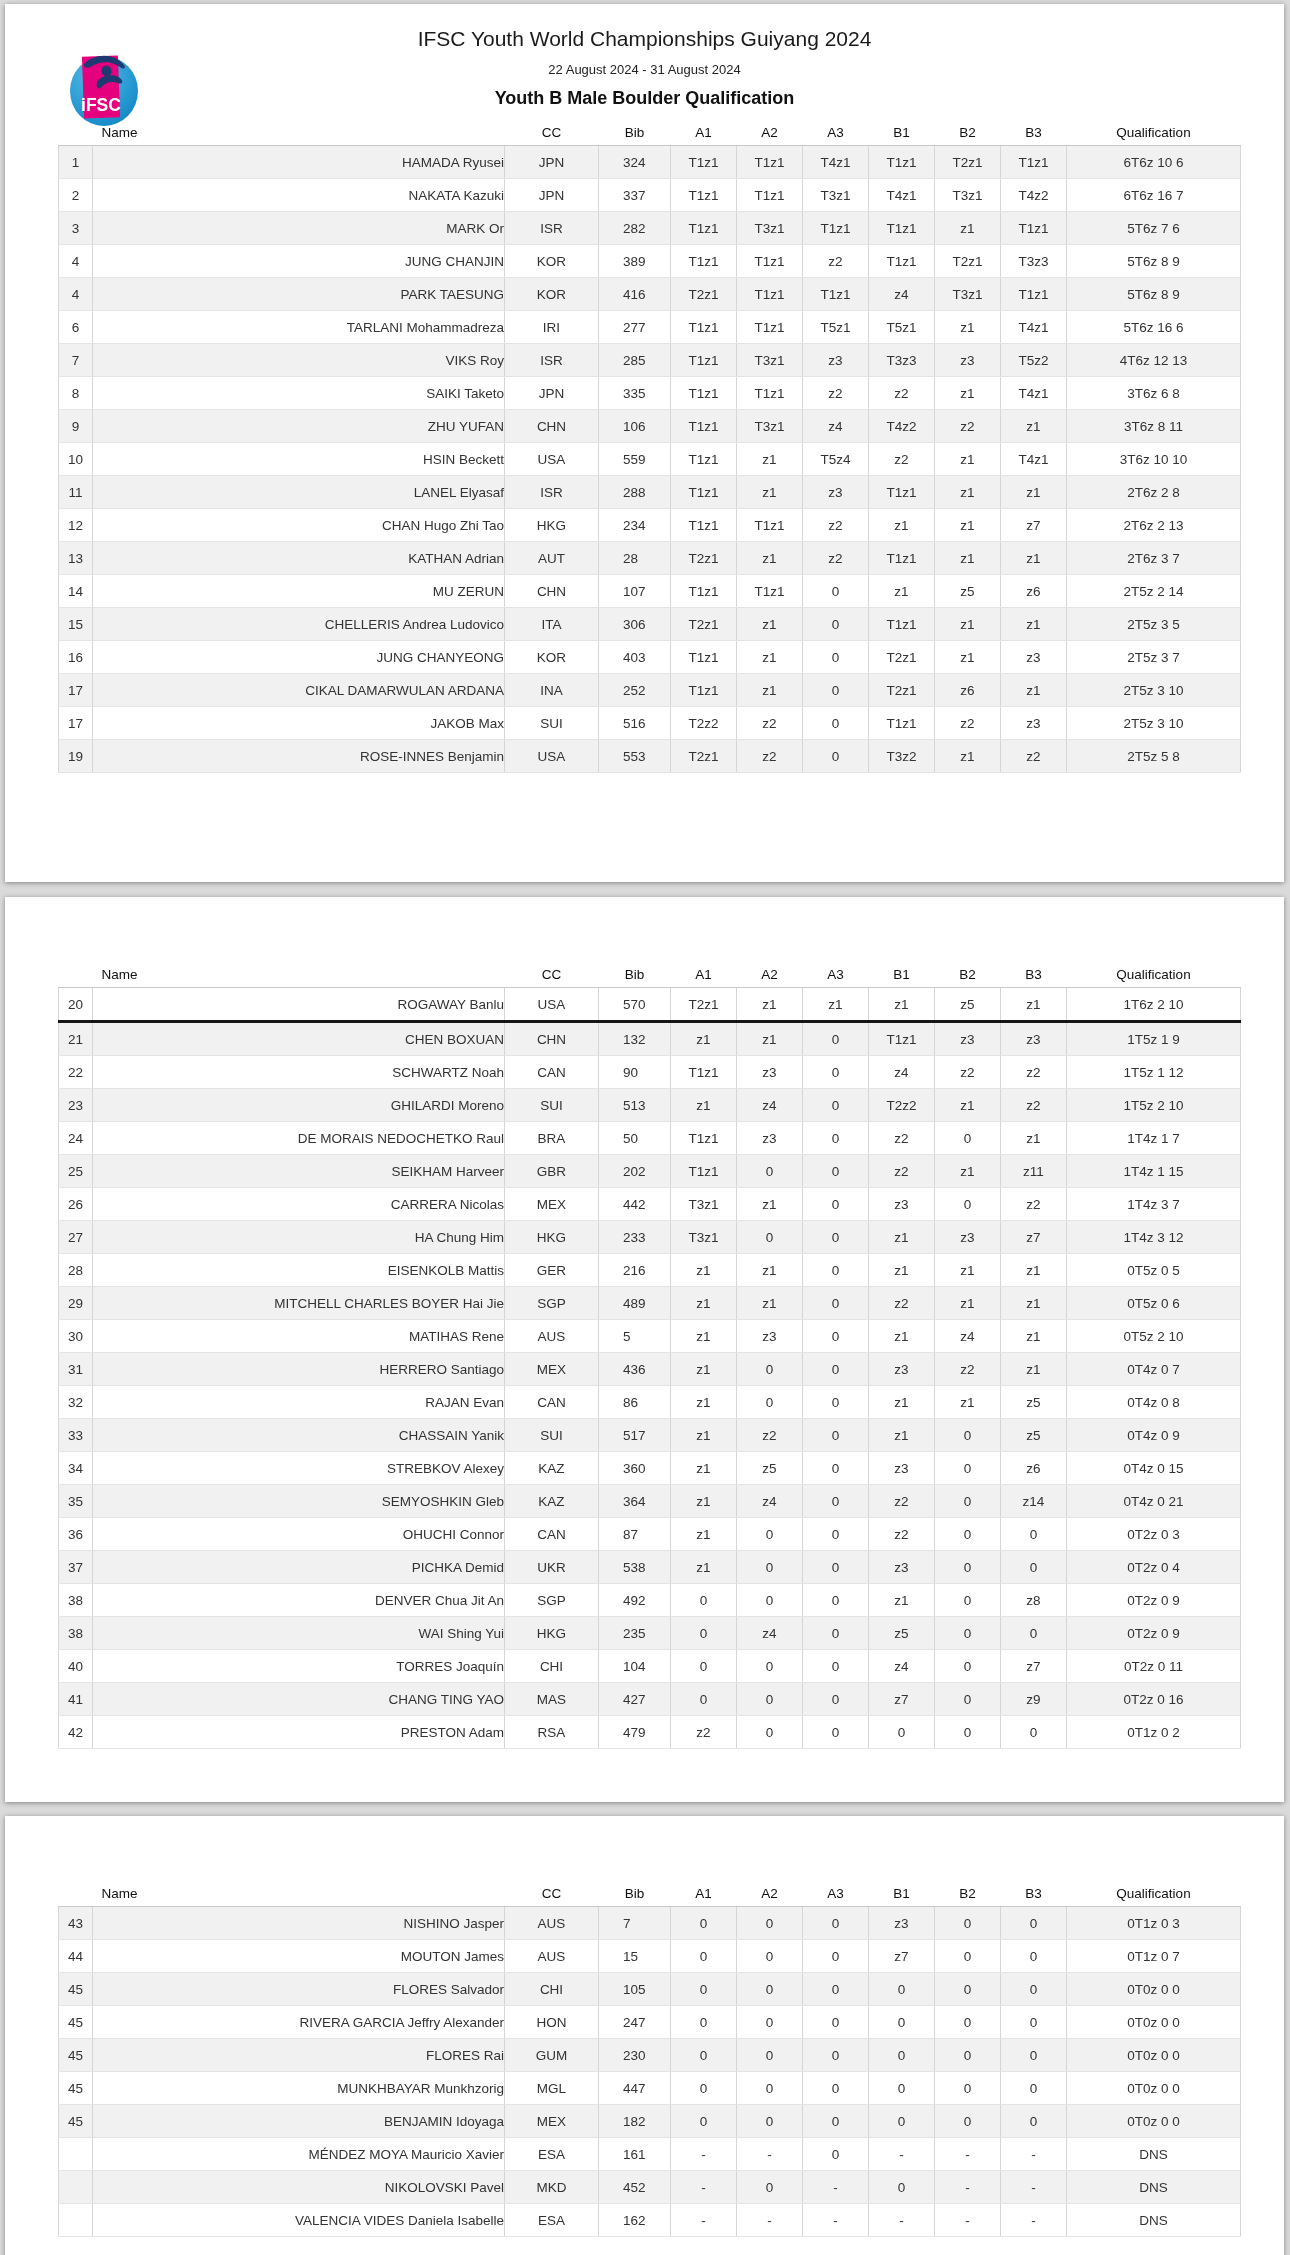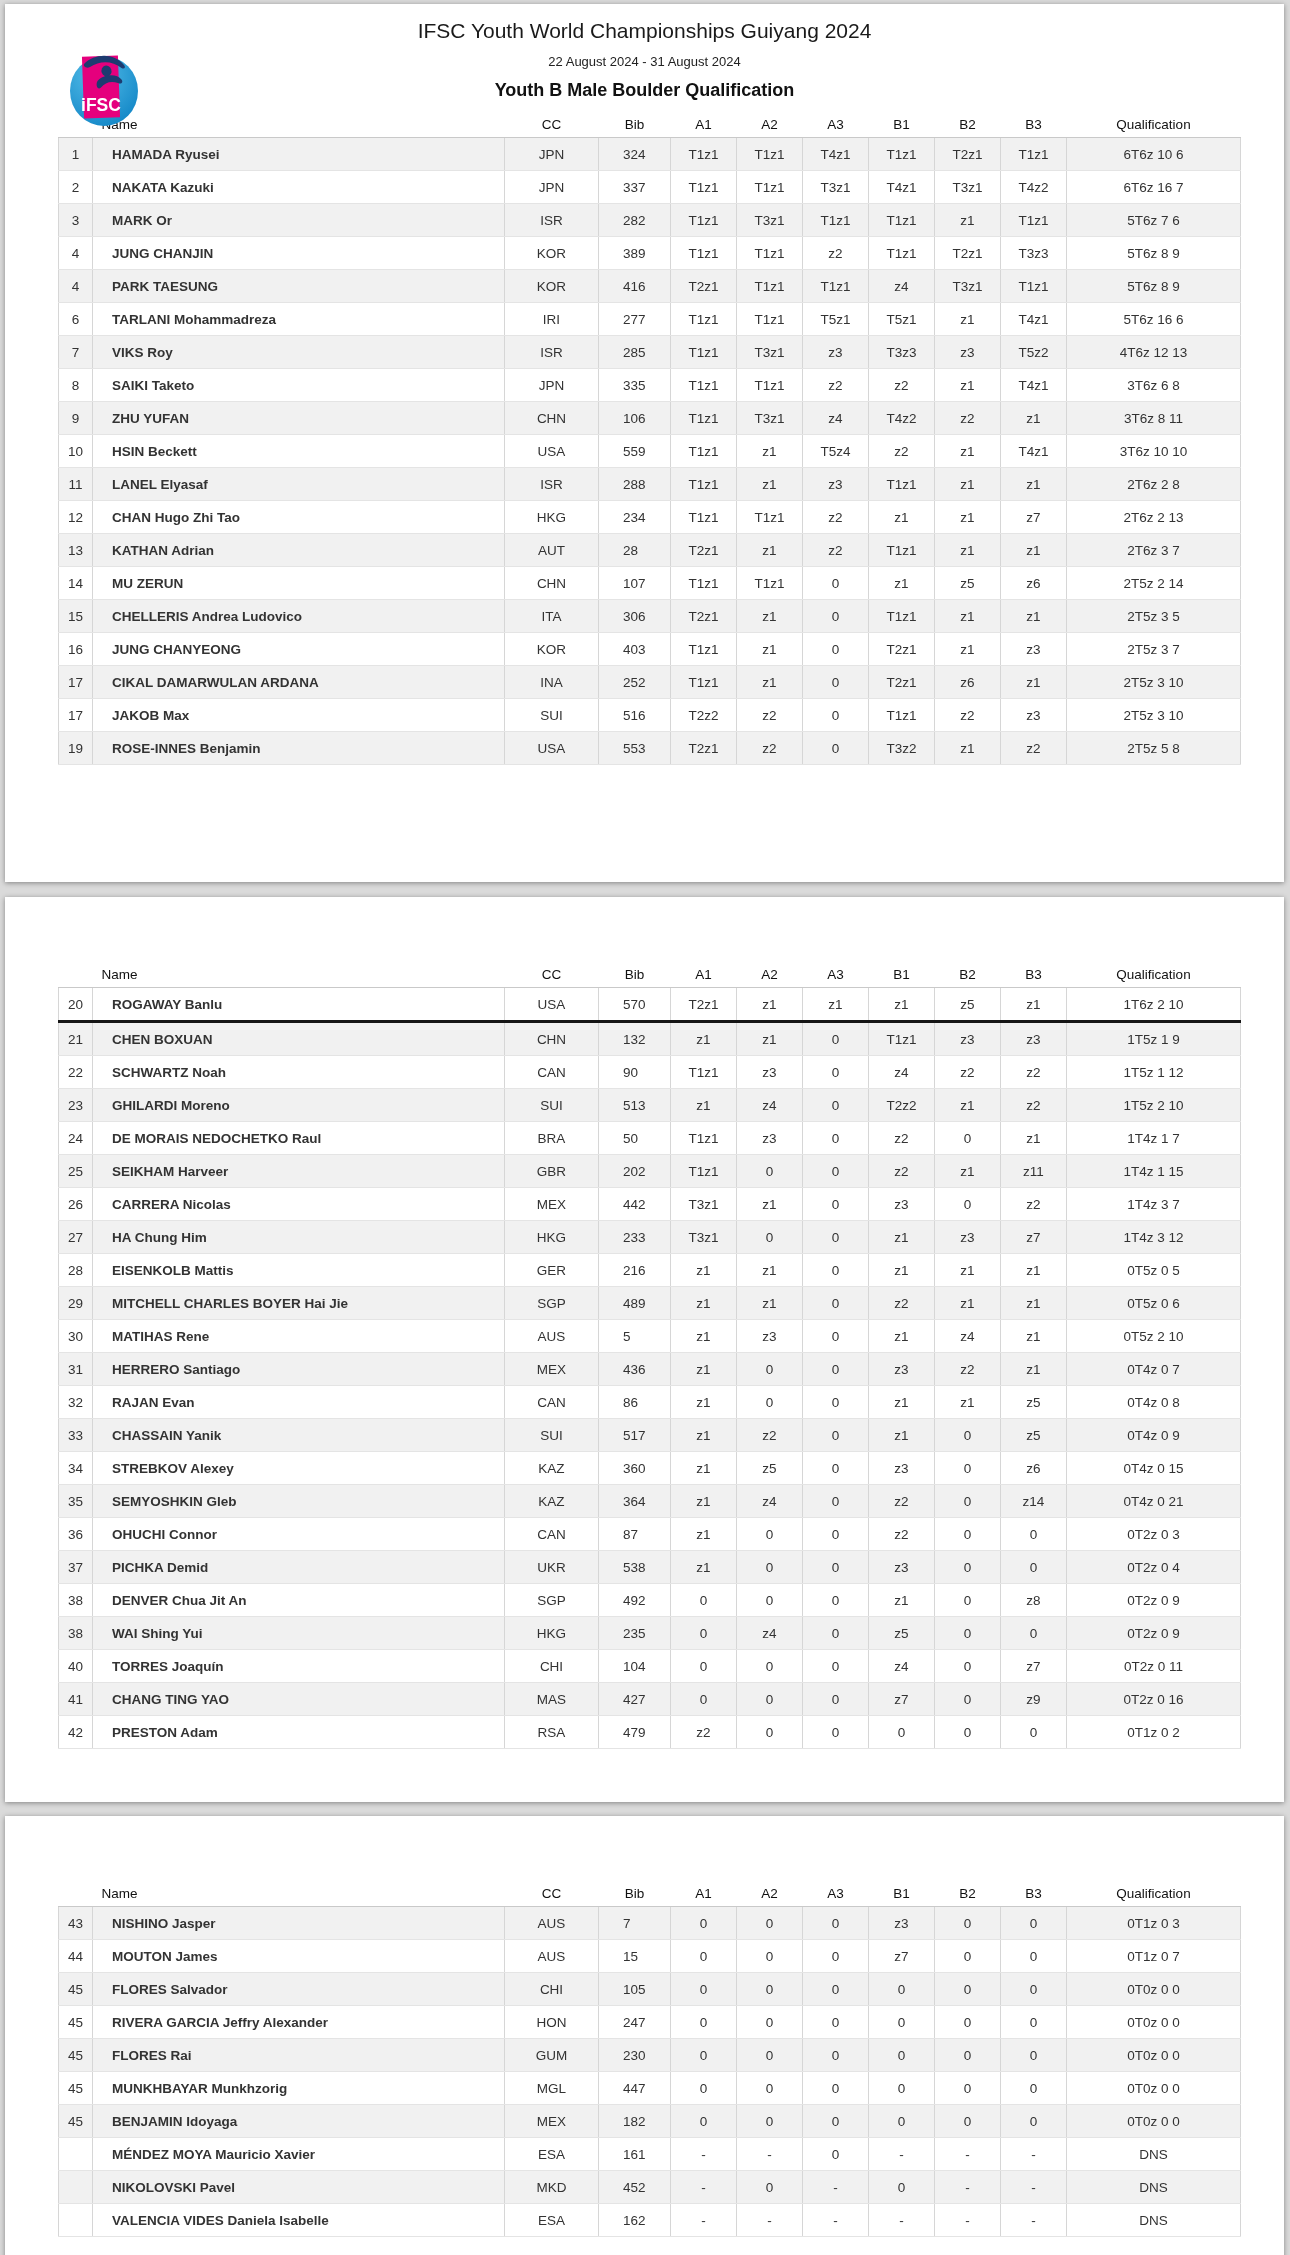--- a/index.html
+++ b/index.html
@@ -15,21 +15,21 @@
     background:#ffffff;
     box-shadow:0 1px 5px rgba(0,0,0,0.40);
     position:relative;
     box-sizing:border-box;
   }
   #page1{height:878px;margin-top:4px;margin-bottom:15px;}
   #page2{height:905px;margin-bottom:14px;padding-top:52px;}
   #page3{height:640px;padding-top:52px;}
 
   
-  .doc-head{text-align:center;padding-top:14px;}
+  .doc-head{text-align:center;padding-top:22px;}
   .doc-title{font-size:21px;line-height:26px;color:#1a1a1a;}
   .doc-dates{font-size:13px;line-height:16px;margin-top:10px;color:#222;}
   .doc-event{font-size:18px;line-height:18px;margin-top:11px;font-weight:bold;color:#111;}
   .doc-result{font-size:15px;line-height:18px;margin-top:10px;font-weight:bold;color:#111;}
 
   .logo{position:absolute;left:62px;top:47px;width:74px;height:78px;}
 
   
   table.results{
     width:1182px;
@@ -63,21 +63,21 @@
     height:32px;
     padding:0;
     text-align:center;
     vertical-align:middle;
     border-right:1px solid #d6d6d6;
     border-bottom:1px solid #e4e4e4;
     white-space:nowrap;
     overflow:hidden;
   }
   table.results td:first-child{border-left:1px solid #d6d6d6;}
-  table.results td.c-name{text-align:left;padding-left:19px;font-weight:bold;}
+  table.results td.c-name{text-align:right;padding-left:19px;}
   table.results td.c-bib{text-align:left;padding-left:24px;}
   tr.odd td{background:#f1f1f1;}
   tr.cutoff td{border-bottom:3px solid #161616;}
 </style>
 </head>
 <body>
 
 <div class="page" id="page1">
   <svg class="logo" viewBox="0 0 74 78" aria-hidden="true">
     <defs>

